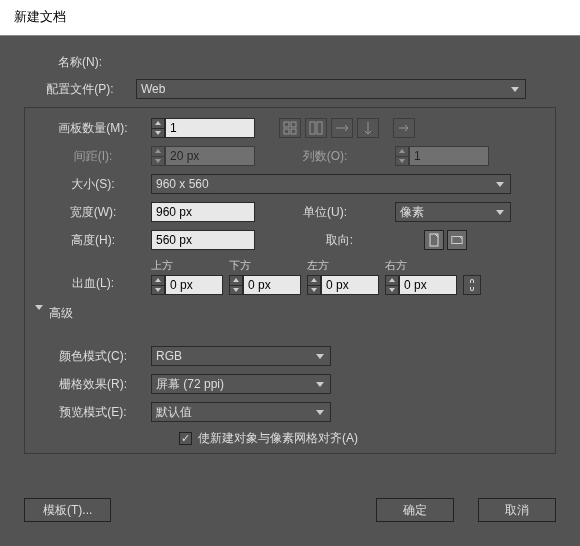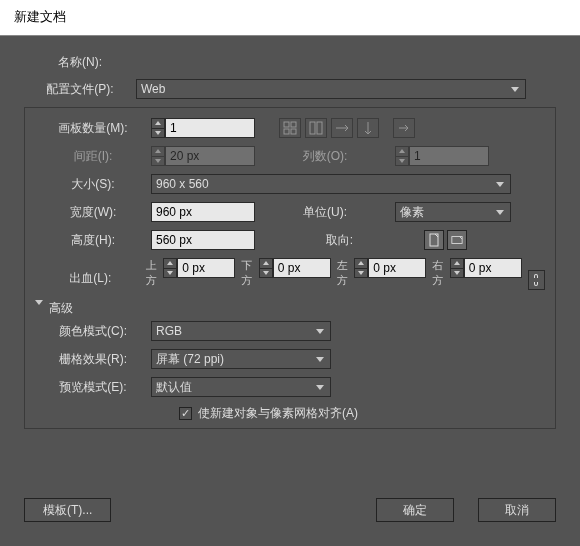--- a/index.html
+++ b/index.html
@@ -15,29 +15,29 @@
 .spinner{display:flex;flex-direction:column;border:1px solid #2a2a2a;width:14px;height:20px;background:#555}
 .spinner div{flex:1;display:flex;align-items:center;justify-content:center}
 .spinner div:first-child{border-bottom:1px solid #2a2a2a}
 .sp-up::before{content:"";border-left:3px solid transparent;border-right:3px solid transparent;border-bottom:4px solid #ccc}
 .sp-down::before{content:"";border-left:3px solid transparent;border-right:3px solid transparent;border-top:4px solid #ccc}
 .fieldset{border:1px solid #3a3a3a;padding:10px 10px 6px 10px;margin-top:4px;position:relative}
 .iconbtn{width:22px;height:20px;background:#555;border:1px solid #2a2a2a;display:inline-flex;align-items:center;justify-content:center;margin-left:2px}
 .iconbtn svg{width:14px;height:14px}
 .btn-row{display:flex;gap:2px}
 .disabled{opacity:0.55}
-.section-hdr{display:flex;align-items:flex-start;margin:10px 0 4px 0}
+.section-hdr{display:flex;align-items:flex-start;margin:10px 0 24px 0}
 .tri{border-top:4px solid transparent;border-bottom:4px solid transparent;border-left:0;border-right:0;width:0;height:0;border-top:5px solid #ccc;border-left:4px solid transparent;border-right:4px solid transparent;margin-right:6px;transform:rotate(0)}
 .chkwrap{display:flex;align-items:center;margin-left:144px;margin-top:4px}
 .chk{width:13px;height:13px;background:#555;border:1px solid #222;margin-right:6px;display:flex;align-items:center;justify-content:center;color:#ddd;font-size:11px;line-height:1}
 .btnbar{position:absolute;bottom:24px;left:24px;right:24px;display:flex;align-items:center}
 .button{background:#555;border:1px solid #222;height:24px;padding:0 18px;display:flex;align-items:center;justify-content:center;min-width:78px}
 .link{width:18px;height:20px;background:#555;border:1px solid #2a2a2a;display:flex;align-items:center;justify-content:center;margin-left:6px}
 .bleed-group{display:flex;gap:6px}
-.bleed-col{display:flex;}
+.bleed-col{display:flex;flex-direction:column}
 .bleed-col .lbl2{font-size:11px;margin-bottom:2px;color:#ccc}
 .bleed-col .pair{display:flex}
 .orient{display:flex;gap:3px}
 .orient .ob{width:20px;height:20px;background:#6a6a6a;border:1px solid #222;display:flex;align-items:center;justify-content:center}
 .orient .ob svg{width:12px;height:14px}
 </style>
 </head>
 <body>
 
 <div class="titlebar">

